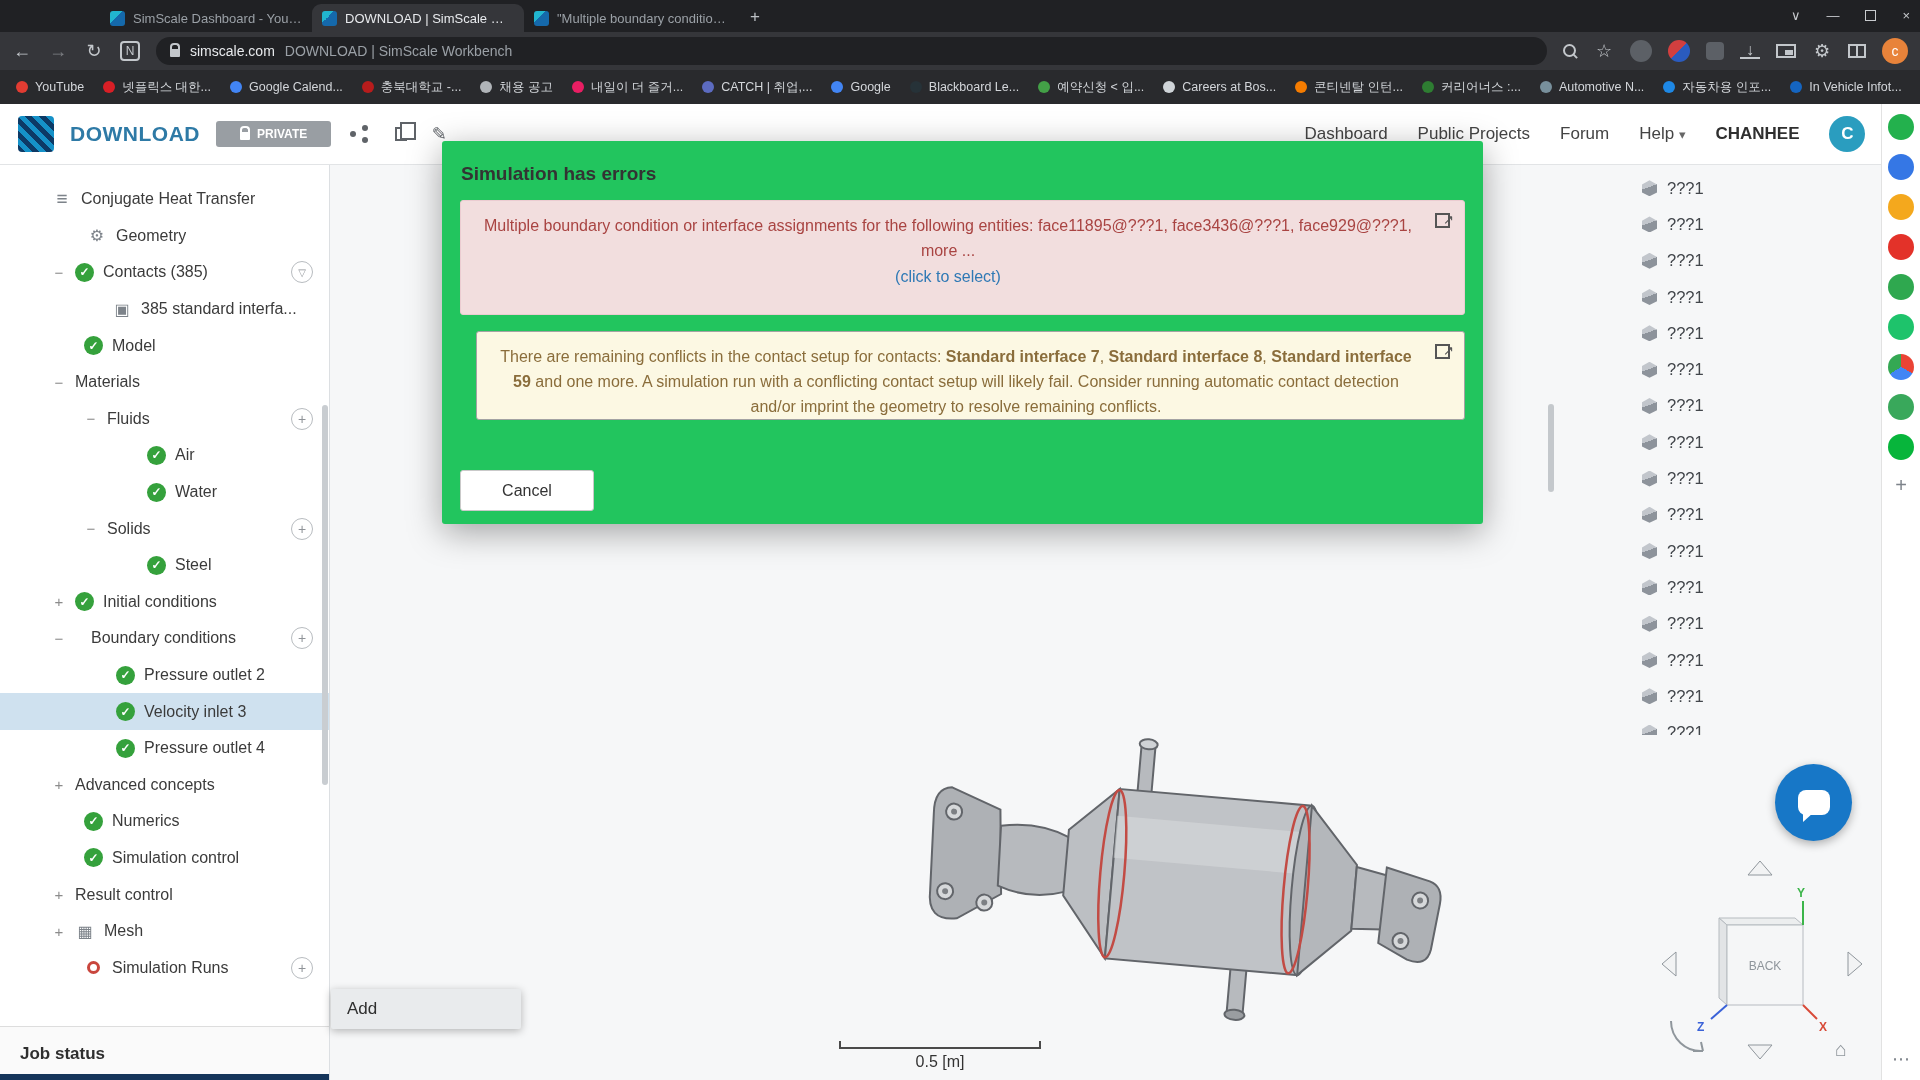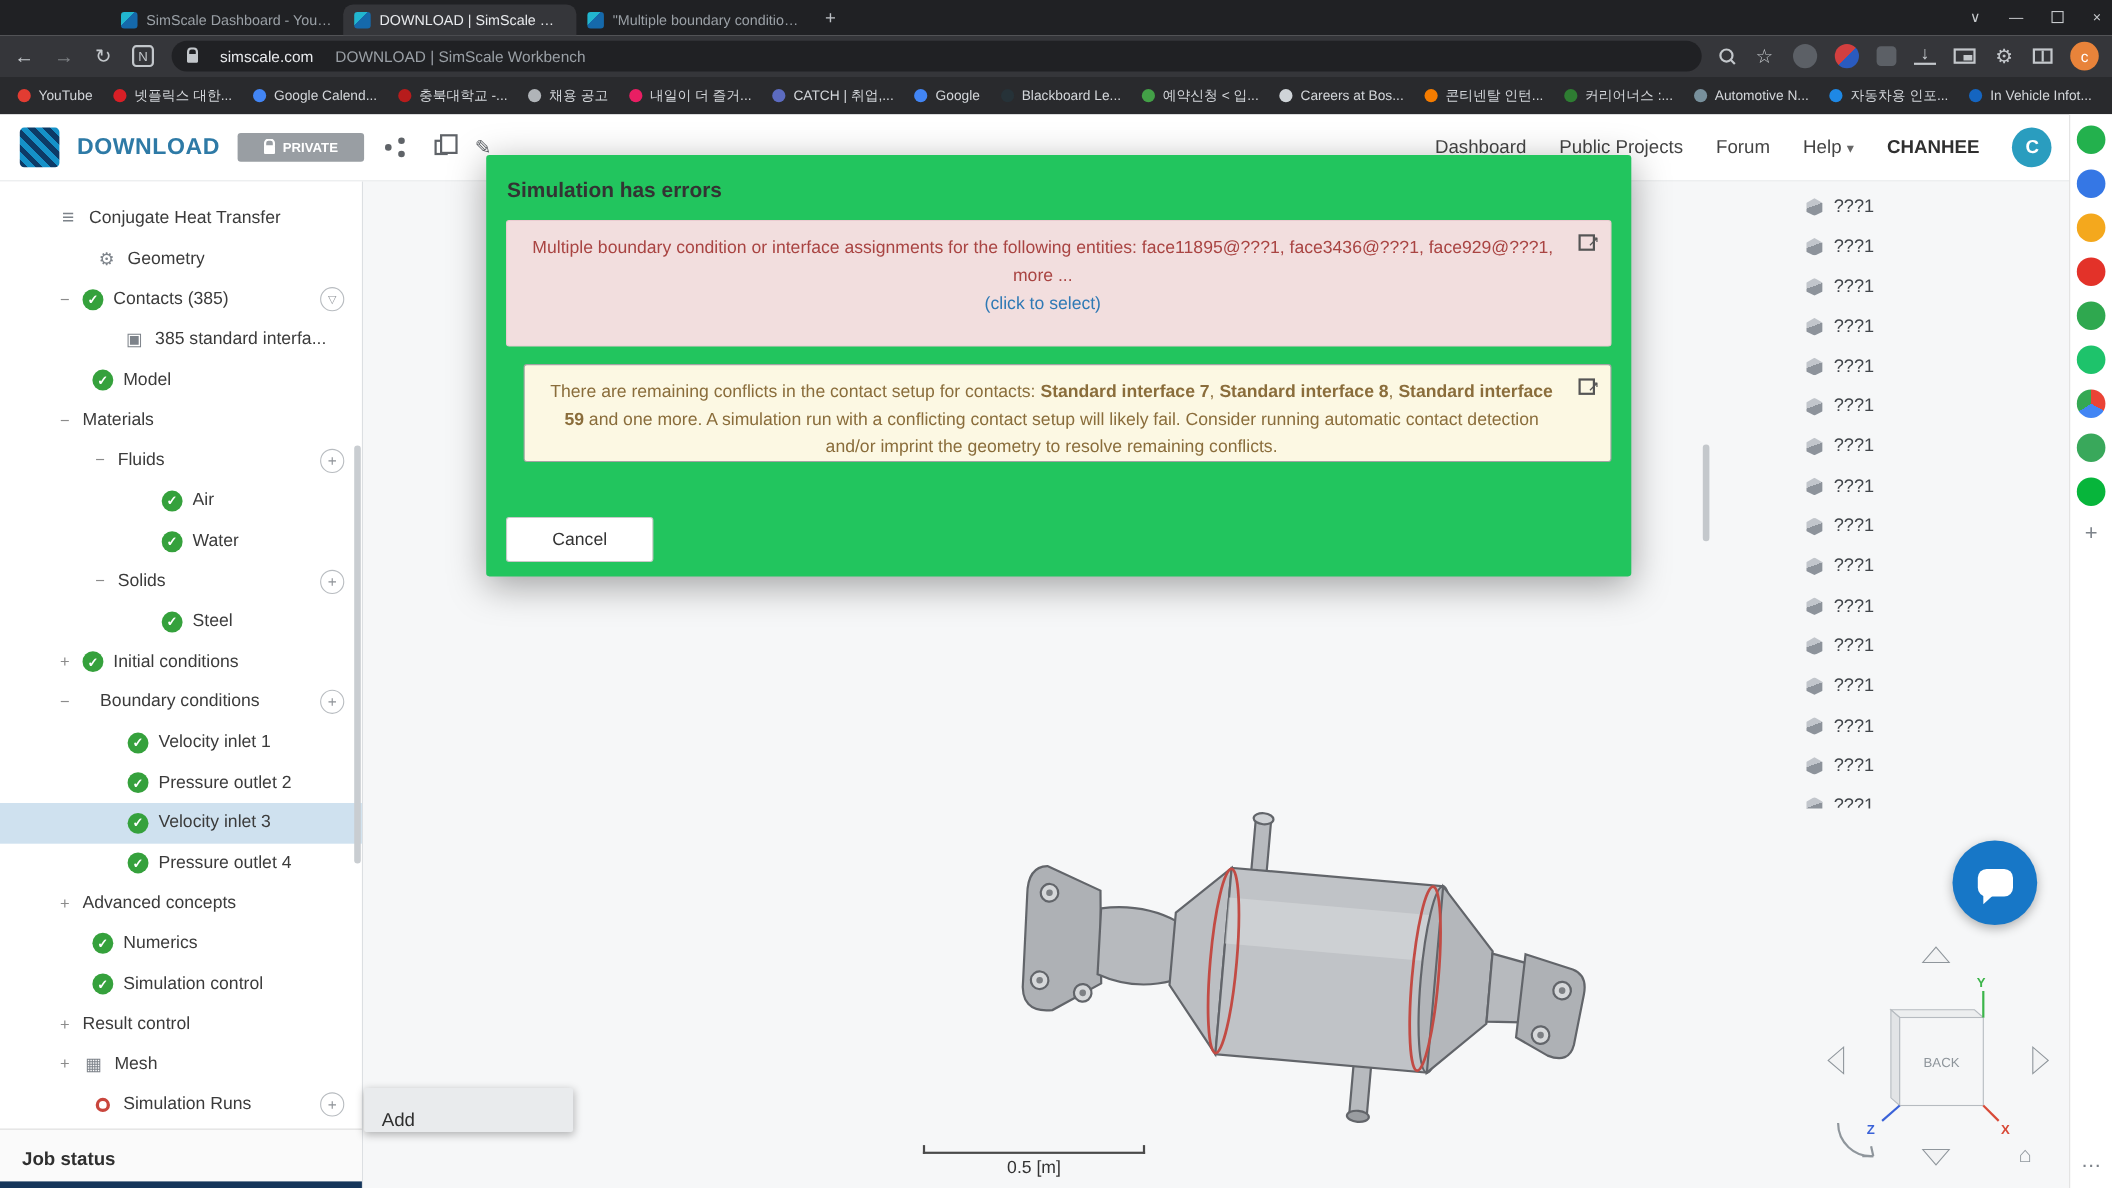--- a/index.html
+++ b/index.html
@@ -18,21 +18,21 @@
   .tab .tab-label{overflow:hidden;text-overflow:ellipsis;}
   .newtab{width:26px;height:26px;margin:0 0 1px 6px;color:#bdc1c6;font-size:17px;display:flex;align-items:center;justify-content:center;}
   .wincontrols{position:absolute;right:10px;top:0;height:30px;display:flex;gap:26px;align-items:center;color:#c8cbce;font-size:13px;}
   .winbox{width:11px;height:11px;border:1px solid #c8cbce;display:inline-block;}
 
   .toolbar{position:absolute;top:32px;left:0;right:0;height:38px;background:#35363a;display:flex;align-items:center;
            padding:0 12px;gap:16px;color:#c3c7cb;}
   .navglyph{font-size:18px;width:20px;text-align:center;}
   .dim{opacity:.5;}
   .siteicon{width:20px;height:20px;border:2px solid #c3c7cb;border-radius:4px;font-size:12px;display:flex;align-items:center;justify-content:center;color:#c3c7cb;}
-  .omnibox{flex:1;height:28px;background:#202124;border-radius:14px;display:flex;align-items:center;gap:20px;padding:0 14px;}
+  .omnibox{flex:1;height:28px;background:#202124;border-radius:14px;display:flex;align-items:center;gap:10px;padding:0 14px;}
   .lock{width:10px;height:8px;background:currentColor;border-radius:1px;position:relative;display:inline-block;margin-top:4px;color:#c3c7cb;}
   .lock::before{content:"";position:absolute;width:6px;height:5px;border:2px solid currentColor;border-bottom:none;
                 border-radius:4px 4px 0 0;left:0;top:-6px;}
   .url-host{color:#e8eaed;font-size:14px;}
   .url-path{color:#9aa0a6;font-size:14px;}
   .icon-search{width:15px;height:15px;position:relative;display:inline-block;}
   .icon-search::before{content:"";position:absolute;width:9px;height:9px;border:2px solid #c3c7cb;border-radius:50%;left:0;top:0;}
   .icon-search::after{content:"";position:absolute;width:6px;height:2px;background:#c3c7cb;transform:rotate(45deg);left:9px;top:11px;}
   .extdot{width:22px;height:22px;border-radius:50%;background:#5c6066;flex:none;}
   .taegeuk{width:22px;height:22px;border-radius:50%;flex:none;background:linear-gradient(135deg,#d23f3f 0 50%,#2a5bbf 50% 100%);}
@@ -95,21 +95,21 @@
   .tree-row[data-action="plus"] .taction::before{content:"+";}
   .tree-row[data-action="filter"] .taction::before{content:"▽";font-size:10px;}
   .sb-scroll{position:absolute;right:1px;top:240px;width:6px;height:380px;background:#c9cdd1;border-radius:3px;}
   .jobstatus{position:absolute;left:0;right:0;bottom:0;height:54px;background:#fafafa;border-top:1px solid #ddd;
              display:flex;align-items:center;padding:0 20px;font-weight:bold;font-size:17px;color:#2f2f2f;}
   .jobstatus::after{content:"";position:absolute;left:0;right:0;bottom:0;height:6px;background:#15355a;}
 
   
   .canvas{position:absolute;top:165px;left:330px;right:39px;bottom:0;background:#f6f7f8;}
   .addpopup{position:absolute;left:331px;top:989px;width:190px;height:40px;background:#e9ebed;border-radius:2px;
-            box-shadow:0 2px 8px rgba(0,0,0,.28);display:flex;align-items:flex-end;padding-left:16px;
+            box-shadow:0 2px 8px rgba(0,0,0,.28);display:flex;align-items:center;padding-left:16px;
             font-size:17px;color:#2f2f2f;z-index:30;}
   .scalebar{position:absolute;left:839px;top:1047px;width:202px;border-top:2px solid #4a4a4a;}
   .scalebar::before,.scalebar::after{content:"";position:absolute;top:-8px;width:2px;height:8px;background:#4a4a4a;}
   .scalebar::before{left:0;} .scalebar::after{right:0;}
   .scalelabel{position:absolute;left:839px;top:1053px;width:202px;text-align:center;font-size:16px;color:#333;}
   .modelsvg{position:absolute;left:585px;top:565px;}
 
   
   .scenetree{position:absolute;left:1556px;top:170px;width:325px;height:565px;overflow:hidden;}
   .scene-row{height:36.3px;display:flex;align-items:center;gap:10px;padding-left:86px;font-size:16.5px;color:#42464b;}
@@ -364,26 +364,20 @@
     <span class="toggle"></span>
     <span class="ticon"></span>
     <span class="tlabel">Initial conditions</span>
 
   </div>
       <div class="tree-row" data-toggle="minus" data-action="plus" style="padding-left: 52px; gap: 25px;">
     <span class="toggle"></span>
 
     <span class="tlabel">Boundary conditions</span>
     <span class="taction"></span>
-  </div>
-      <div class="tree-row" data-icon="check" style="padding-left: 116px;">
-
-    <span class="ticon"></span>
-    <span class="tlabel">Velocity inlet 1</span>
-
   </div>
       <div class="tree-row" data-icon="check" style="padding-left: 116px;">
 
     <span class="ticon"></span>
     <span class="tlabel">Pressure outlet 2</span>
 
   </div>
       <div class="tree-row" data-icon="check" data-selected="true" style="padding-left: 116px;">
 
     <span class="ticon"></span>

